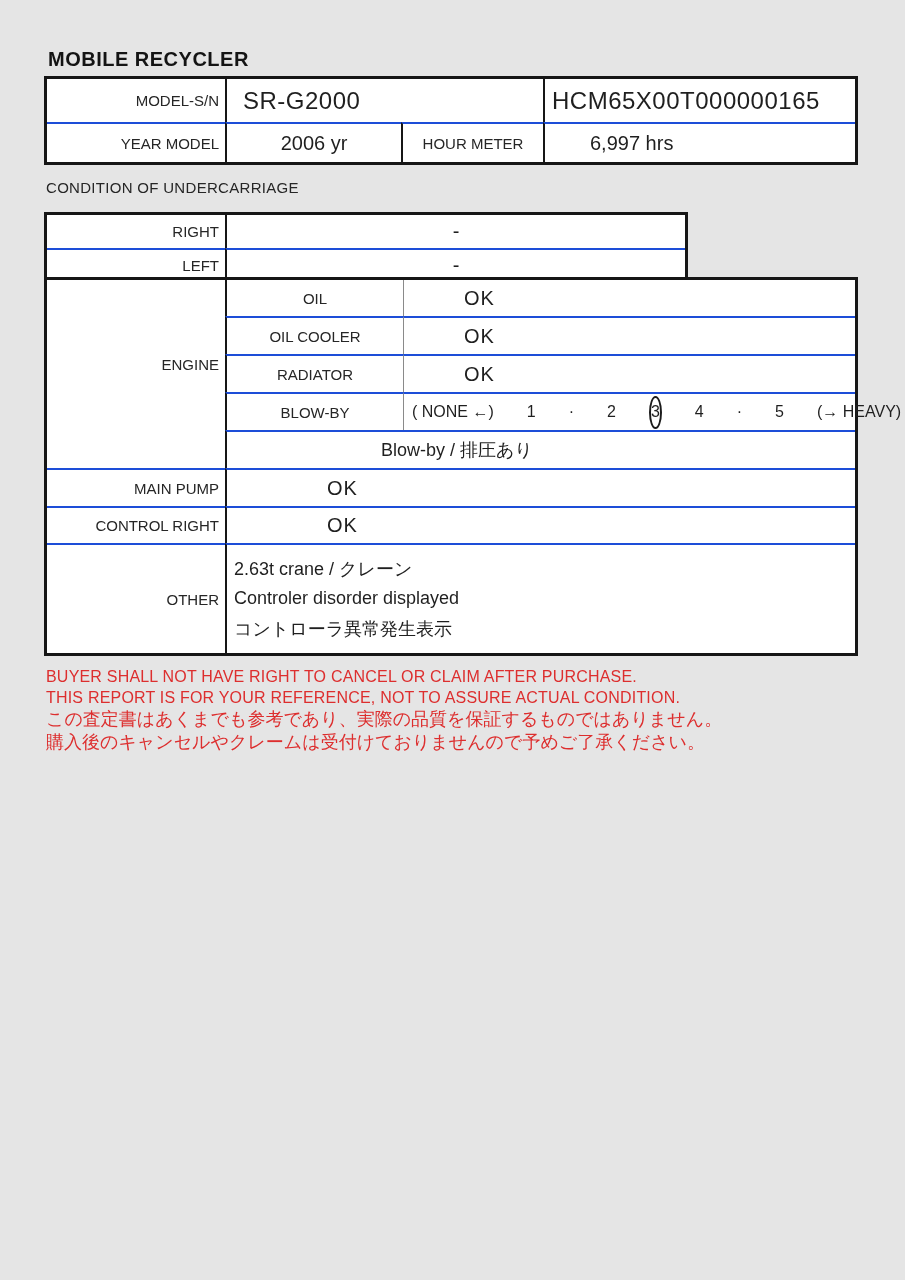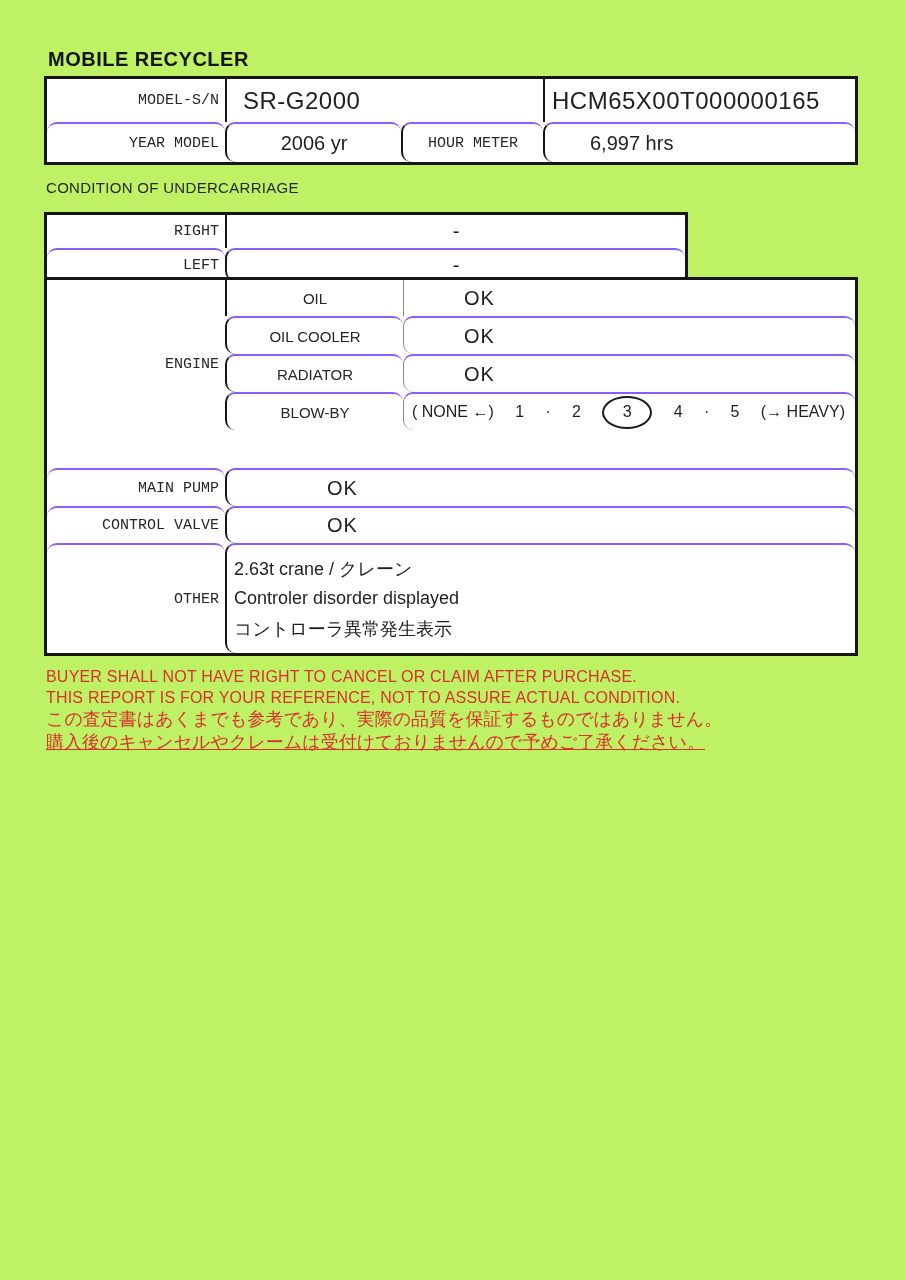--- a/index.html
+++ b/index.html
@@ -1,36 +1,36 @@
 <!DOCTYPE html>
 <html><head>
 <meta charset="utf-8">
 <style>
   html,body{margin:0;padding:0;background:#ffffff;}
   .page{
     position:relative;
     width:905px;height:1280px;
-    background:#bef264;
+    background:#e5e5e5;
     font-family:"Liberation Sans", sans-serif;
     color:#1f1f1f;
     overflow:hidden;
   }
   
   .doc-title{
     position:absolute;left:48px;top:48px;
     font-size:20px;font-weight:bold;letter-spacing:.5px;
     color:#141414;
   }
   
   .tbl{position:absolute;left:44px;box-sizing:border-box;border:3px solid #161616;display:grid;background:#fff;}
   .cell{box-sizing:border-box;display:flex;align-items:center;min-width:0;}
-  .lbl{justify-content:flex-end;padding-right:6px;font-size:15px;color:#262626;white-space:nowrap;font-family:Liberation Mono, monospace;}
+  .lbl{justify-content:flex-end;padding-right:6px;font-size:15px;color:#262626;white-space:nowrap;}
   .v-heavy{border-left:2px solid #161616;}
   .v-thin{border-left:1px solid #8a8a8a;}
-  .h-line{border-top:2px solid #8b5cf6;border-radius:10px;}
+  .h-line{border-top:2px solid #1d4ed8;}
   .big-val{font-size:24px;letter-spacing:.5px;padding-left:7px;}
   .mid-val{font-size:20px;}
   .ok-val{font-size:20px;letter-spacing:1px;}
   .center{justify-content:center;}
   
   #tbl-head{top:76px;width:814px;grid-template-columns:178px 176px 142px 1fr;grid-template-rows:43px 40px;}
   
   .section-heading{
     position:absolute;left:46px;top:179px;
     font-size:15px;color:#262626;letter-spacing:.3px;
@@ -90,47 +90,48 @@
     <div class="cell sub-lbl v-heavy" style="grid-row:1;grid-column:2;">OIL</div>
     <div class="cell ok-val v-thin" style="grid-row:1;grid-column:3;padding-left:60px;">OK</div>
 
     <div class="cell sub-lbl v-heavy h-line" style="grid-row:2;grid-column:2;text-align:center;">OIL COOLER</div>
     <div class="cell ok-val v-thin h-line" style="grid-row:2;grid-column:3;padding-left:60px;">OK</div>
 
     <div class="cell sub-lbl v-heavy h-line" style="grid-row:3;grid-column:2;">RADIATOR</div>
     <div class="cell ok-val v-thin h-line" style="grid-row:3;grid-column:3;padding-left:60px;">OK</div>
 
     <div class="cell sub-lbl v-heavy h-line" style="grid-row:4;grid-column:2;">BLOW-BY</div>
-    <div class="cell v-thin h-line scale-row" style="grid-row:4;grid-column:3;">
+    <div class="cell v-thin h-line scale-row" style="grid-row:4;grid-column:3;gap:33px;">
       <span>( NONE ←)</span>
       <span>1</span>
       <span>·</span>
       <span>2</span>
       <span class="circled">3</span>
       <span>4</span>
       <span>·</span>
       <span>5</span>
       <span>(→ HEAVY)</span>
     </div>
 
+    <div class="cell note-cell v-heavy h-line" style="grid-row:5;">Blow-by / 排圧あり</div>
 
     <div class="cell lbl h-line" style="grid-row:6;grid-column:1;padding-left:14px;">MAIN PUMP</div>
     <div class="cell ok-val span-val v-heavy h-line" style="grid-row:6;padding-left:100px;">OK</div>
 
-    <div class="cell lbl h-line" style="grid-row:7;grid-column:1;">CONTROL VALVE</div>
+    <div class="cell lbl h-line" style="grid-row:7;grid-column:1;">CONTROL RIGHT</div>
     <div class="cell ok-val span-val v-heavy h-line" style="grid-row:7;padding-left:100px;">OK</div>
 
     <div class="cell lbl h-line" style="grid-row:8;grid-column:1;">OTHER</div>
     <div class="cell other-cell v-heavy h-line" style="grid-row:8;height:110px;">
       <div class="other-line">2.63t crane / クレーン</div>
       <div class="other-line">Controler disorder displayed</div>
       <div class="other-line">コントローラ異常発生表示</div>
     </div>
   </div>
 
   <div class="disclaimer">
     <div class="disc-en" style="color: rgb(221, 46, 46);">BUYER SHALL NOT HAVE RIGHT TO CANCEL OR CLAIM AFTER PURCHASE.</div>
     <div class="disc-en" style="color: rgb(221, 46, 46);">THIS REPORT IS FOR YOUR REFERENCE, NOT TO ASSURE ACTUAL CONDITION.</div>
     <div class="disc-jp" style="color: rgb(221, 46, 46);">この査定書はあくまでも参考であり、実際の品質を保証するものではありません。</div>
-    <div class="disc-jp" style="color: rgb(221, 46, 46); text-decoration: underline;">購入後のキャンセルやクレームは受付けておりませんので予めご了承ください。</div>
+    <div class="disc-jp" style="color: rgb(221, 46, 46);">購入後のキャンセルやクレームは受付けておりませんので予めご了承ください。</div>
   </div>
 
 </div>
 
 </body></html>

